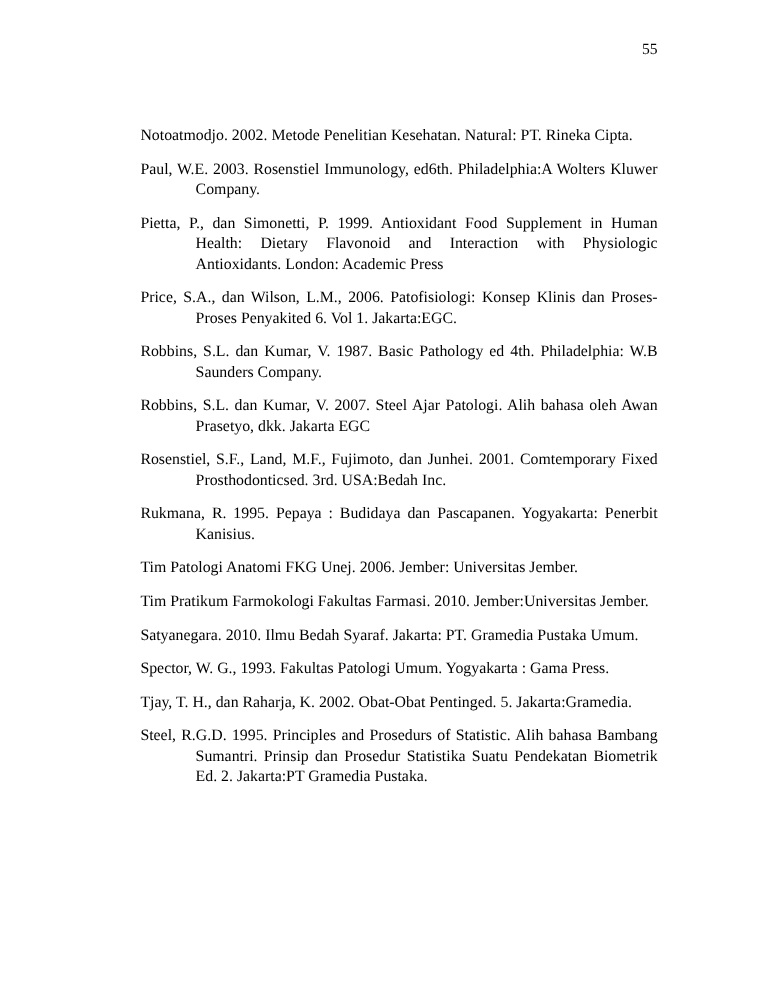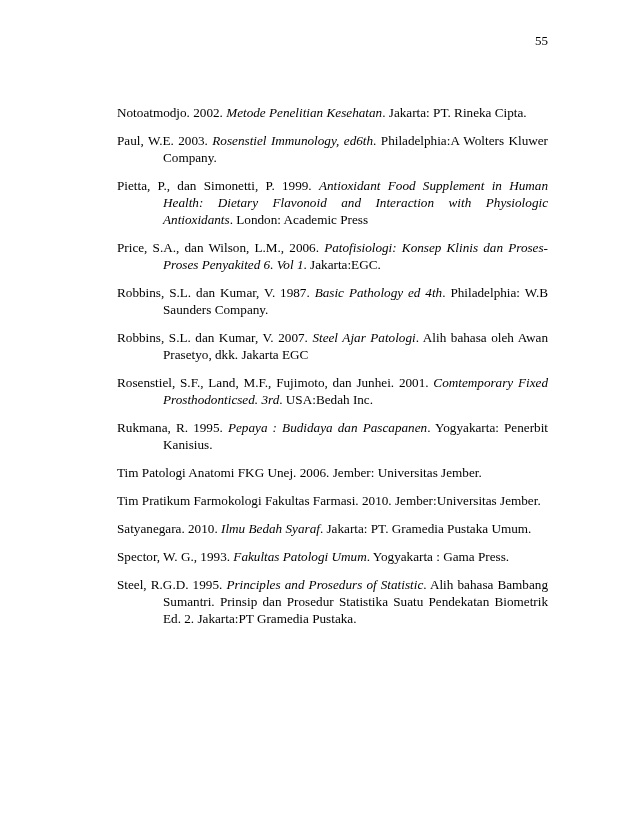--- a/index.html
+++ b/index.html
@@ -29,36 +29,36 @@
   }
   p.ref {
     font-size: 13.2px;
     line-height: 17px;
     text-align: justify;
     margin: 0 0 11px 0;
     padding-left: 46px;
     text-indent: -46px;
   }
   p.ref span.it {
-    font-style: italic;
   }
 </style>
 </head>
 <body>
 
 <div class="page">
   <div class="page-number">55</div>
   <div class="references">
-      <p class="ref"><span>Notoatmodjo. 2002. </span><span class="it">Metode Penelitian Kesehatan</span><span>. Jakarta: PT. Rineka Cipta.</span></p>
+      <p class="ref"><span>Notoatmodjo. 2002. </span><span class="it">Metode Penelitian Kesehatan</span><span>. Natural: PT. Rineka Cipta.</span></p>
       <p class="ref"><span>Paul, W.E. 2003. </span><span class="it">Rosenstiel Immunology, ed6th</span><span>. Philadelphia:A Wolters Kluwer Company.</span></p>
       <p class="ref"><span>Pietta, P., dan Simonetti, P. 1999. </span><span class="it">Antioxidant Food Supplement in Human Health: Dietary Flavonoid and Interaction with Physiologic Antioxidants</span><span>. London: Academic Press</span></p>
       <p class="ref"><span>Price, S.A., dan Wilson, L.M., 2006. </span><span class="it">Patofisiologi: Konsep Klinis dan Proses-Proses Penyakited 6. Vol 1</span><span>. Jakarta:EGC.</span></p>
       <p class="ref"><span>Robbins, S.L. dan Kumar, V. 1987. </span><span class="it">Basic Pathology ed 4th</span><span>. Philadelphia: W.B Saunders Company.</span></p>
       <p class="ref"><span>Robbins, S.L. dan Kumar, V. 2007. </span><span class="it">Steel Ajar Patologi</span><span>. Alih bahasa oleh Awan Prasetyo, dkk. Jakarta EGC</span></p>
       <p class="ref"><span>Rosenstiel, S.F., Land, M.F., Fujimoto, dan Junhei. 2001. </span><span class="it">Comtemporary Fixed Prosthodonticsed. 3rd</span><span>. USA:Bedah Inc.</span></p>
       <p class="ref"><span>Rukmana, R. 1995. </span><span class="it">Pepaya : Budidaya dan Pascapanen</span><span>. Yogyakarta: Penerbit Kanisius.</span></p>
       <p class="ref"><span>Tim Patologi Anatomi FKG Unej. 2006. Jember: Universitas Jember.</span></p>
       <p class="ref"><span>Tim Pratikum Farmokologi Fakultas Farmasi. 2010. Jember:Universitas Jember.</span></p>
       <p class="ref"><span>Satyanegara. 2010. </span><span class="it">Ilmu Bedah Syaraf</span><span>. Jakarta: PT. Gramedia Pustaka Umum.</span></p>
       <p class="ref"><span>Spector, W. G., 1993. </span><span class="it">Fakultas Patologi Umum</span><span>. Yogyakarta : Gama Press.</span></p>
+      <p class="ref"><span>Tjay, T. H., dan Raharja, K. 2002. </span><span class="it">Obat-Obat Pentinged. 5</span><span>. Jakarta:Gramedia.</span></p>
       <p class="ref"><span>Steel, R.G.D. 1995. </span><span class="it">Principles and Prosedurs of Statistic</span><span>. Alih bahasa Bambang Sumantri. Prinsip dan Prosedur Statistika Suatu Pendekatan Biometrik Ed. 2. Jakarta:PT Gramedia Pustaka.</span></p>
     </div>
 </div>
 
 </body></html>

